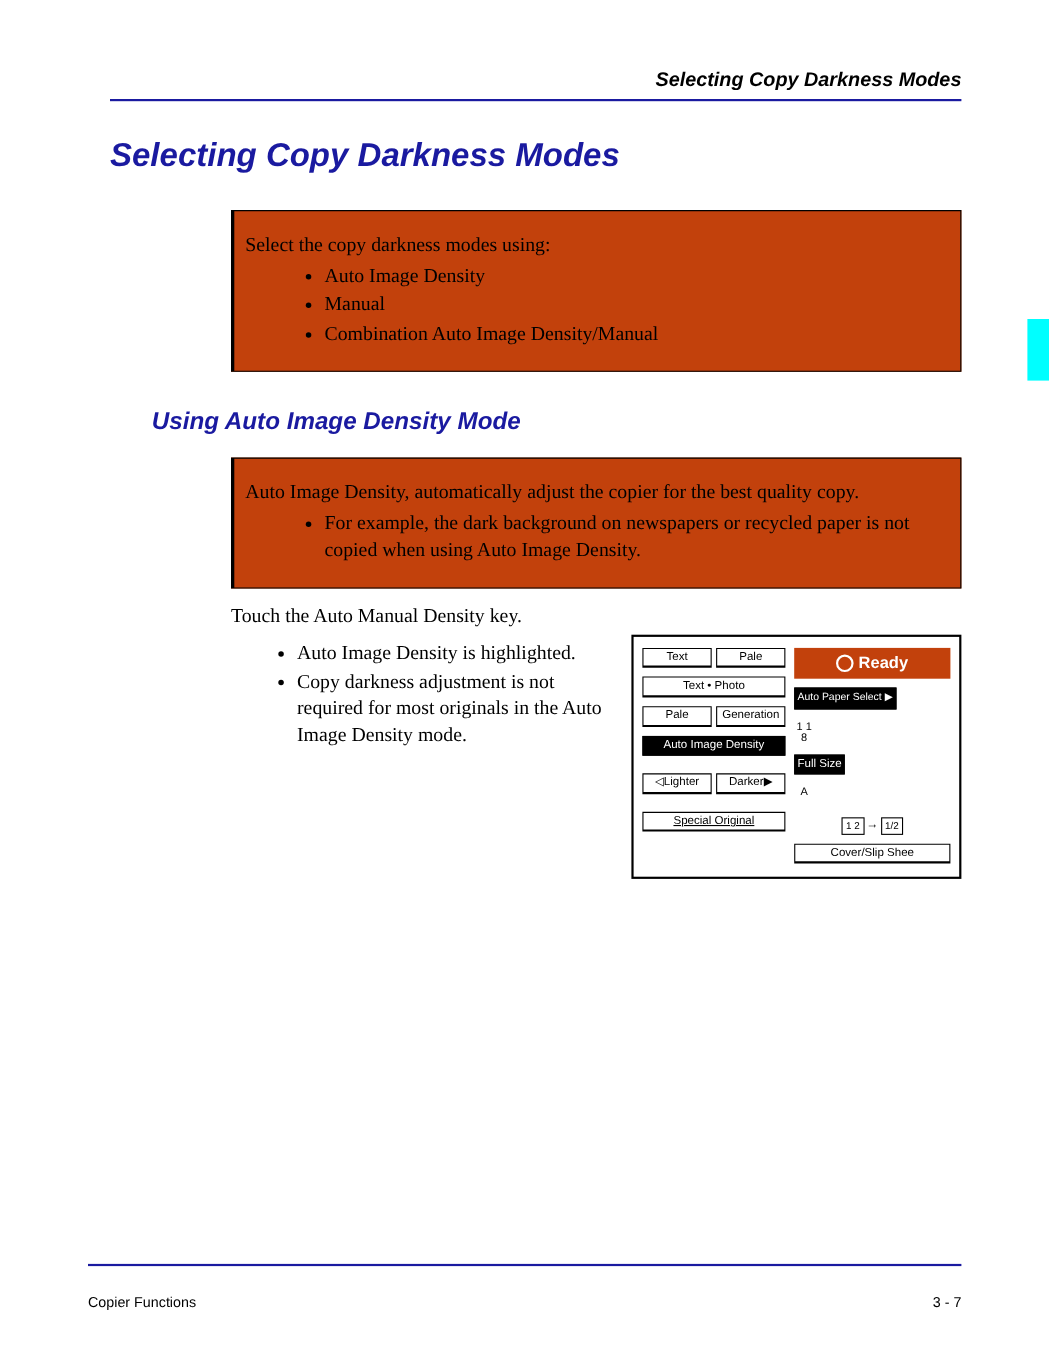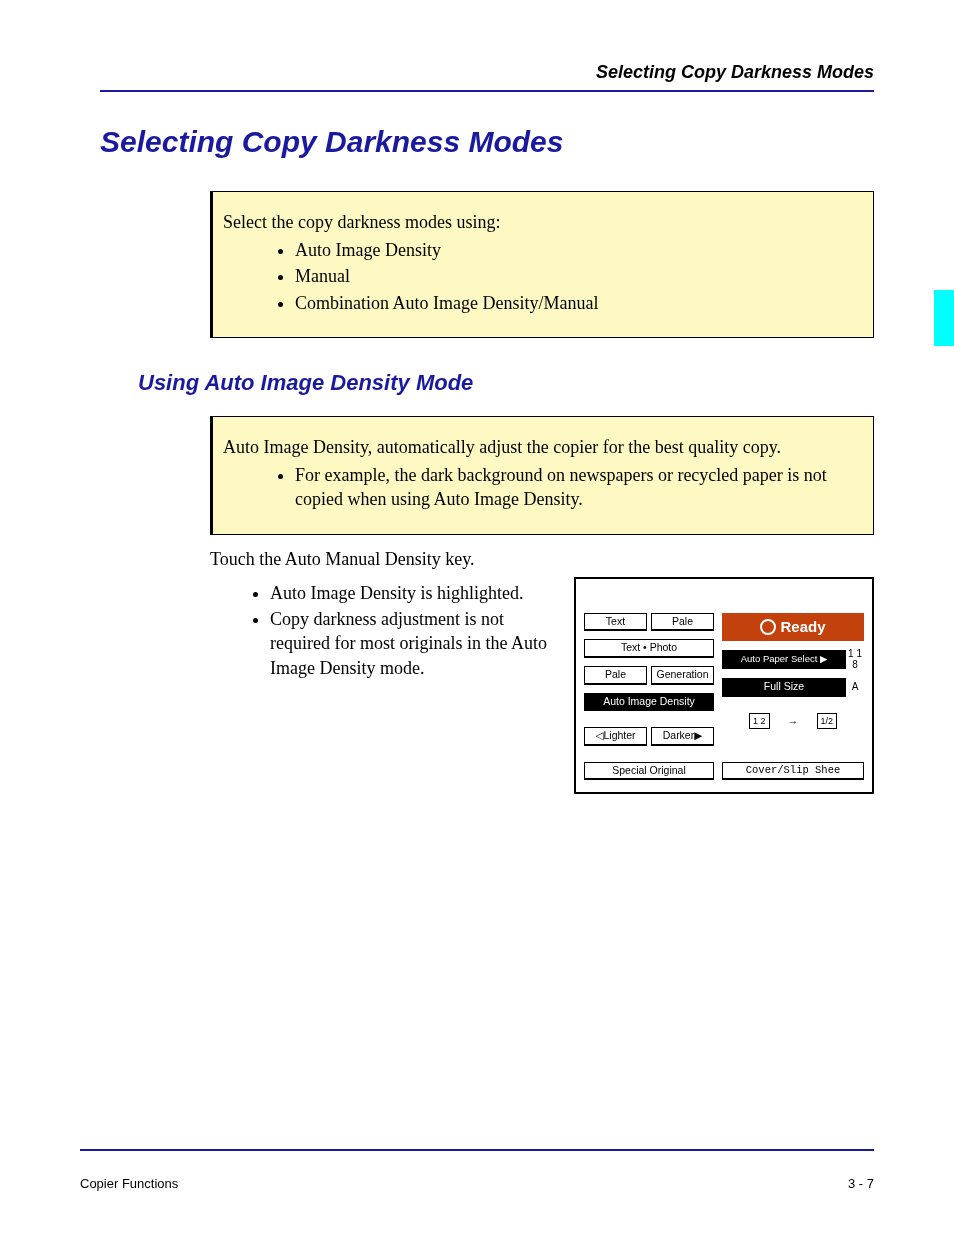--- a/index.html
+++ b/index.html
@@ -39,21 +39,21 @@
     font-family:Arial, Helvetica, sans-serif;
     font-weight:bold;
     font-style:italic;
     color:#1a1aa0;
     font-size:22px;
     margin:30px 0 18px 38px;
   }
   .callout {
     margin-left:110px;
     margin-right:0;
-    background:#fef9c3;
+    background:#c2410c;
     border:1px solid #000;
     border-left:3px solid #000;
     padding:14px 16px 14px 10px;
   }
   .callout p { margin:4px 0; }
   .callout ul, .body-col ul { margin:4px 0 8px 0; padding-left:72px; }
   .callout li, .body-col li { margin:2px 0; list-style-type:disc; }
   .body-col {
     margin-left:110px;
     margin-top:12px;
@@ -73,21 +73,20 @@
     width:280px;
     border:2px solid #000;
     padding:10px 8px 12px 8px;
     font-family:Arial, Helvetica, sans-serif;
     font-size:11px;
     flex-shrink:0;
   }
   .panel-inner {
     display:flex;
     gap:8px;
-    margin-top:24px;
   }
   .pcol-left { width:130px; display:flex; flex-direction:column; gap:8px; }
   .pcol-right { flex:1; display:flex; flex-direction:column; gap:8px; }
   .btn {
     border:1px solid #000;
     background:#fff;
     text-align:center;
     padding:2px 2px;
     font-size:10.5px;
     line-height:1.1;
@@ -96,24 +95,24 @@
   .btn-row { display:flex; gap:4px; }
   .btn-row .btn { flex:1; }
   .btn.inv { background:#000; color:#fff; border-color:#000; }
   .ready {
     background:#c2410c; color:#fff; font-weight:bold; font-size:15px;
     padding:4px 4px; display:flex; align-items:center; justify-content:center; gap:4px;
   }
   .ready-ring {
     width:12px; height:12px; border:2px solid #fff; border-radius:50%;
   }
-  .side-small { display:flex; gap:0; align-items:center; }
+  .side-small { display:flex; gap:12px; align-items:flex-start;flex-direction:column; }
   .side-small .btn { flex:1; }
   .side-num { width:18px; font-size:10px; text-align:center; line-height:1.05; }
-  .scale-row { display:flex; align-items:center; gap:18px; justify-content:center; }
+  .scale-row { display:flex; align-items:center; gap:2px; justify-content:center; }
   .scale-box { border:1px solid #000; font-size:9px; padding:1px 3px; }
   .footer-area {
     position:absolute;
     left:80px; right:80px;
     bottom:42px;
     border-top:2px solid #1a1aa0;
     padding-top:24px;
     font-family:Arial, Helvetica, sans-serif;
     font-size:13px;
     display:flex;
@@ -175,21 +174,21 @@
             <div class="btn">Text • Photo</div>
             <div class="btn-row">
               <div class="btn">Pale</div>
               <div class="btn">Generation</div>
             </div>
             <div class="btn inv">Auto Image Density</div>
             <div class="btn-row" style="margin-top:8px;">
               <div class="btn">◁Lighter</div>
               <div class="btn">Darker▶</div>
             </div>
-            <div class="btn" style="margin-top:8px;">Special Original</div>
+            <div class="btn" style="margin-top:8px;text-decoration:underline;">Special Original</div>
           </div>
           <div class="pcol-right">
             <div class="ready">
               <span class="ready-ring"></span>
               <span>Ready</span>
             </div>
             <div class="side-small">
               <div class="btn inv" style="font-size:9.5px; padding:3px 2px;">Auto Paper Select ▶</div>
               <div class="side-num">
                 <div>1 1</div>
@@ -198,21 +197,21 @@
             </div>
             <div class="side-small">
               <div class="btn inv">Full Size</div>
               <div class="side-num">A</div>
             </div>
             <div class="scale-row" style="margin-top:8px;">
               <span class="scale-box">1 2</span>
               <span>→</span>
               <span class="scale-box">1/2</span>
             </div>
-            <div class="btn" style="margin-top:auto;font-family:Liberation Mono, monospace;">Cover/Slip Shee</div>
+            <div class="btn" style="margin-top:auto;">Cover/Slip Shee</div>
           </div>
         </div>
       </div>
     </div>
   </div>
 </div>
 
 <div class="footer-area">
   <span>Copier Functions</span>
   <span>3 - 7</span>

